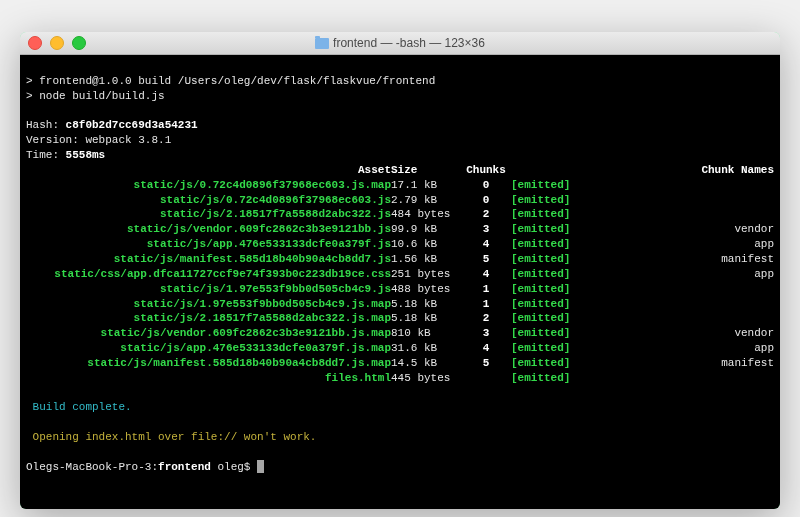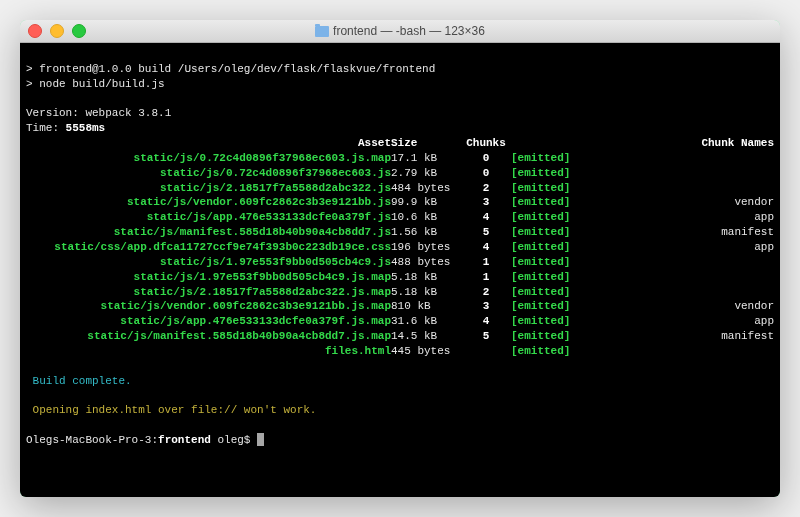--- a/index.html
+++ b/index.html
@@ -3,21 +3,21 @@
 <meta charset="utf-8">
 <style>
   body {
     margin: 0;
     padding: 20px;
     background: #f0f0f0;
     font-family: -apple-system, sans-serif;
   }
   .window {
     width: 760px;
-    margin: 0 auto;
+    margin: 12px auto;
     background: #86efac;
     border-radius: 6px;
     box-shadow: 0 10px 40px rgba(0,0,0,0.3);
     overflow: hidden;
   }
   .titlebar {
     height: 22px;
     background: linear-gradient(#ebebeb, #d5d5d5);
     border-bottom: 1px solid #b1b1b1;
     display: flex;
@@ -111,20 +111,21 @@
       <span class="folder-icon"></span>
       <span>frontend — -bash — 123×36</span>
     </div>
   </div>
 
   <div class="terminal">
     <div class="row">&nbsp;</div>
     <div class="row">&gt; frontend@1.0.0 build /Users/oleg/dev/flask/flaskvue/frontend</div>
     <div class="row">&gt; node build/build.js</div>
     <div class="row">&nbsp;</div>
+    <div class="row"><span>Hash: </span><span class="b">c8f0b2d7cc69d3a54231</span></div>
     <div class="row"><span>Version: </span><span>webpack 3.8.1</span></div>
     <div class="row"><span>Time: </span><span class="b">5558ms</span></div>
 
     <div class="table-row hdr">
       <span class="col-asset">Asset</span>
       <span class="col-size">Size</span>
       <span class="col-chunks">Chunks</span>
       <span class="col-emitted"></span>
       <span class="col-names">Chunk Names</span>
     </div>
@@ -167,21 +168,21 @@
         </div>
         <div class="table-row">
           <span class="col-asset green">static/js/manifest.585d18b40b90a4cb8dd7.js</span>
           <span class="col-size">1.56 kB</span>
           <span class="col-chunks b">5</span>
           <span class="col-emitted green">[emitted]</span>
           <span class="col-names">manifest</span>
         </div>
         <div class="table-row">
           <span class="col-asset green">static/css/app.dfca11727ccf9e74f393b0c223db19ce.css</span>
-          <span class="col-size">196 bytes</span>
+          <span class="col-size">251 bytes</span>
           <span class="col-chunks b">4</span>
           <span class="col-emitted green">[emitted]</span>
           <span class="col-names">app</span>
         </div>
         <div class="table-row">
           <span class="col-asset green">static/js/1.97e553f9bb0d505cb4c9.js</span>
           <span class="col-size">488 bytes</span>
           <span class="col-chunks b">1</span>
           <span class="col-emitted green">[emitted]</span>
           <span class="col-names"></span>

